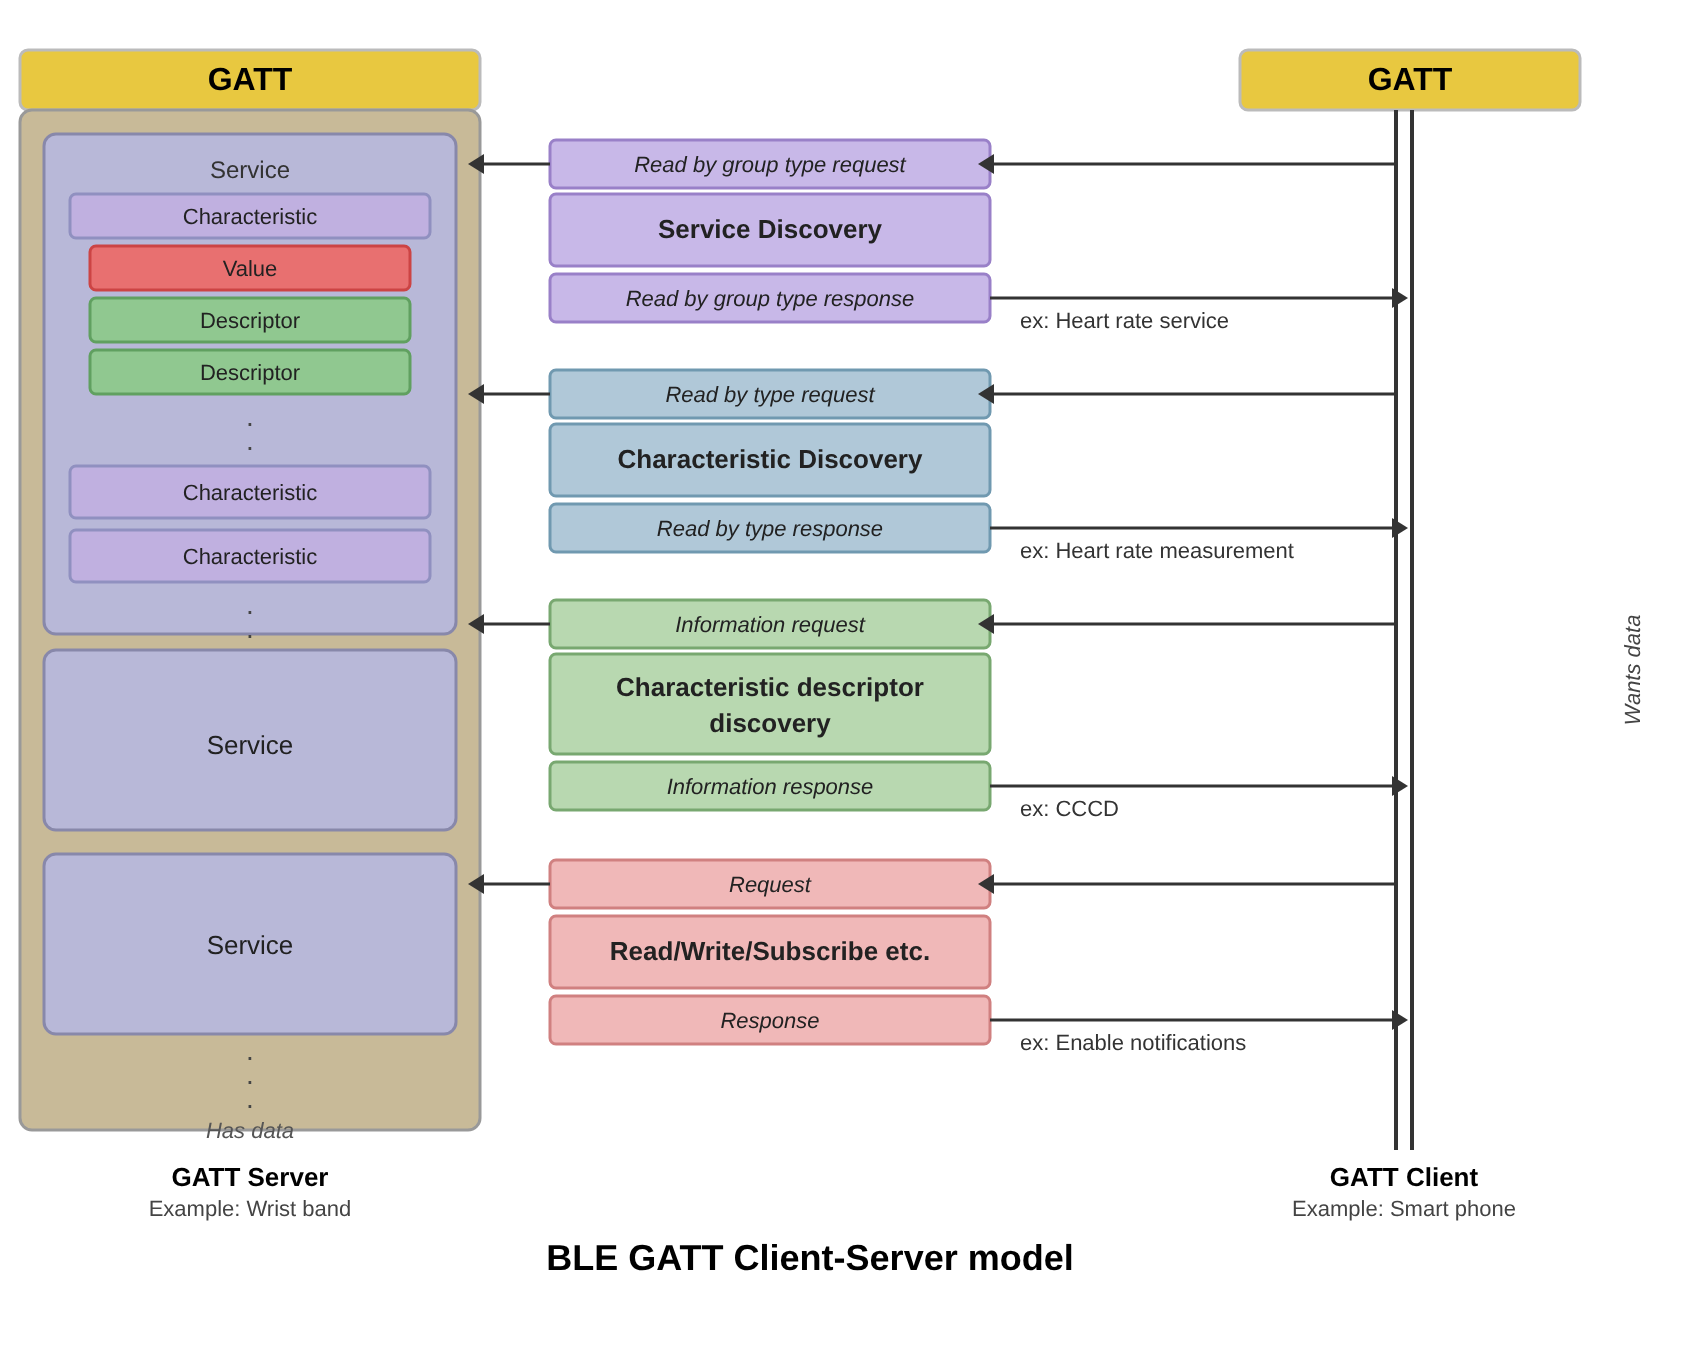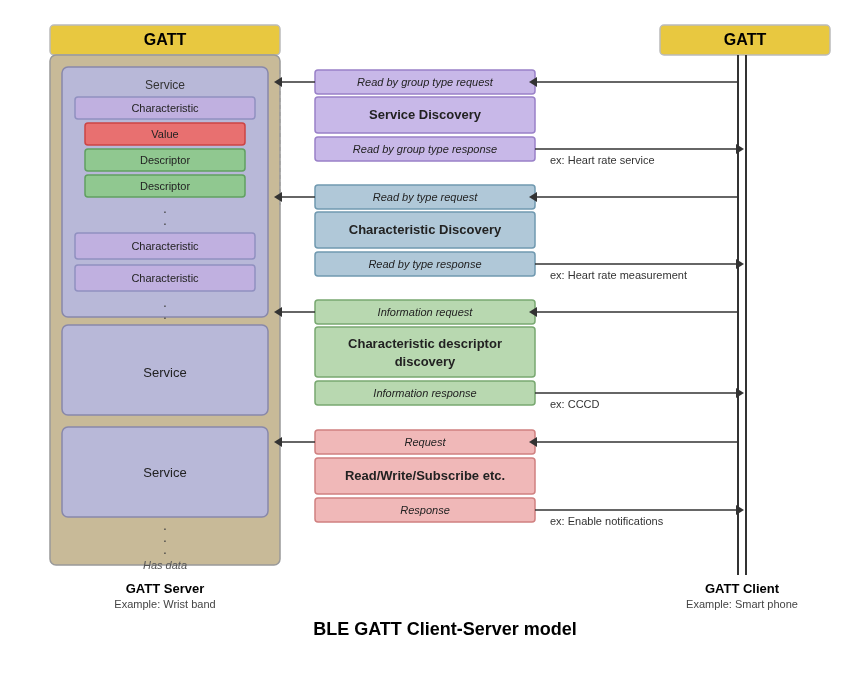--- a/index.html
+++ b/index.html
@@ -8,21 +8,21 @@
       background: #fff;
       width: 850px;
       height: 681px;
       overflow: hidden;
       position: relative;
     }
 
     .main-container {
       display: flex;
       flex-direction: column;
-      align-items: flex-start;
+      align-items: flex-end;
       padding: 10px 20px;
       height: 100%;
     }
 
     
     .svg-container {
       width: 850px;
       height: 640px;
       position: relative;
     }

